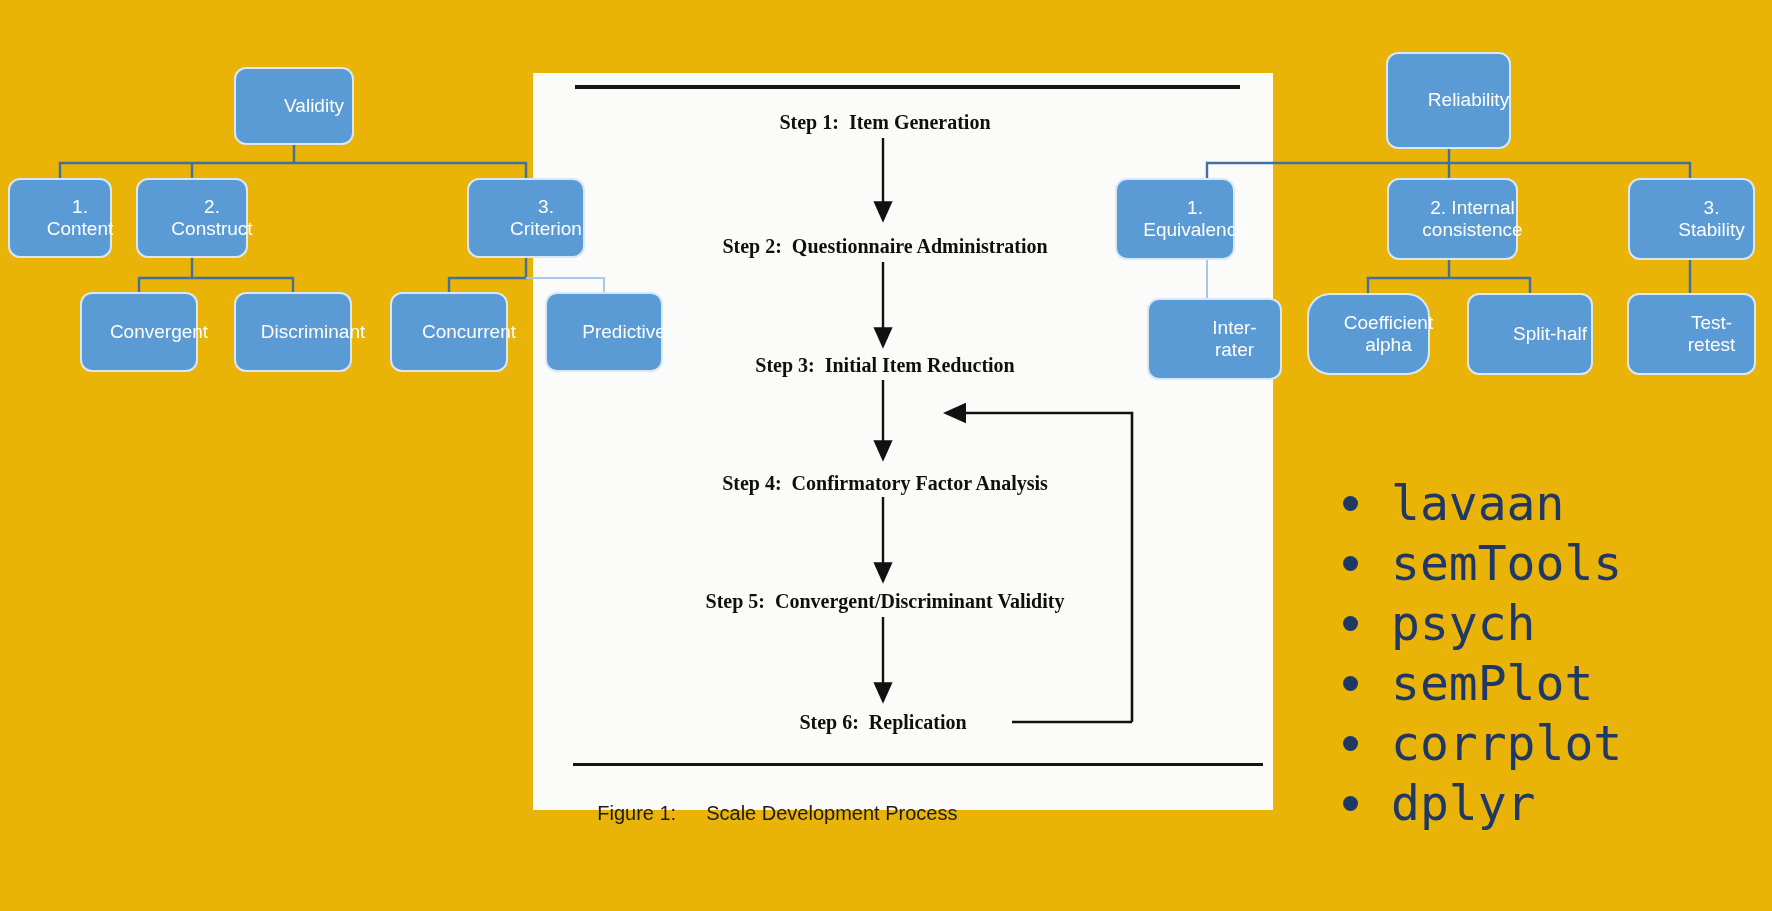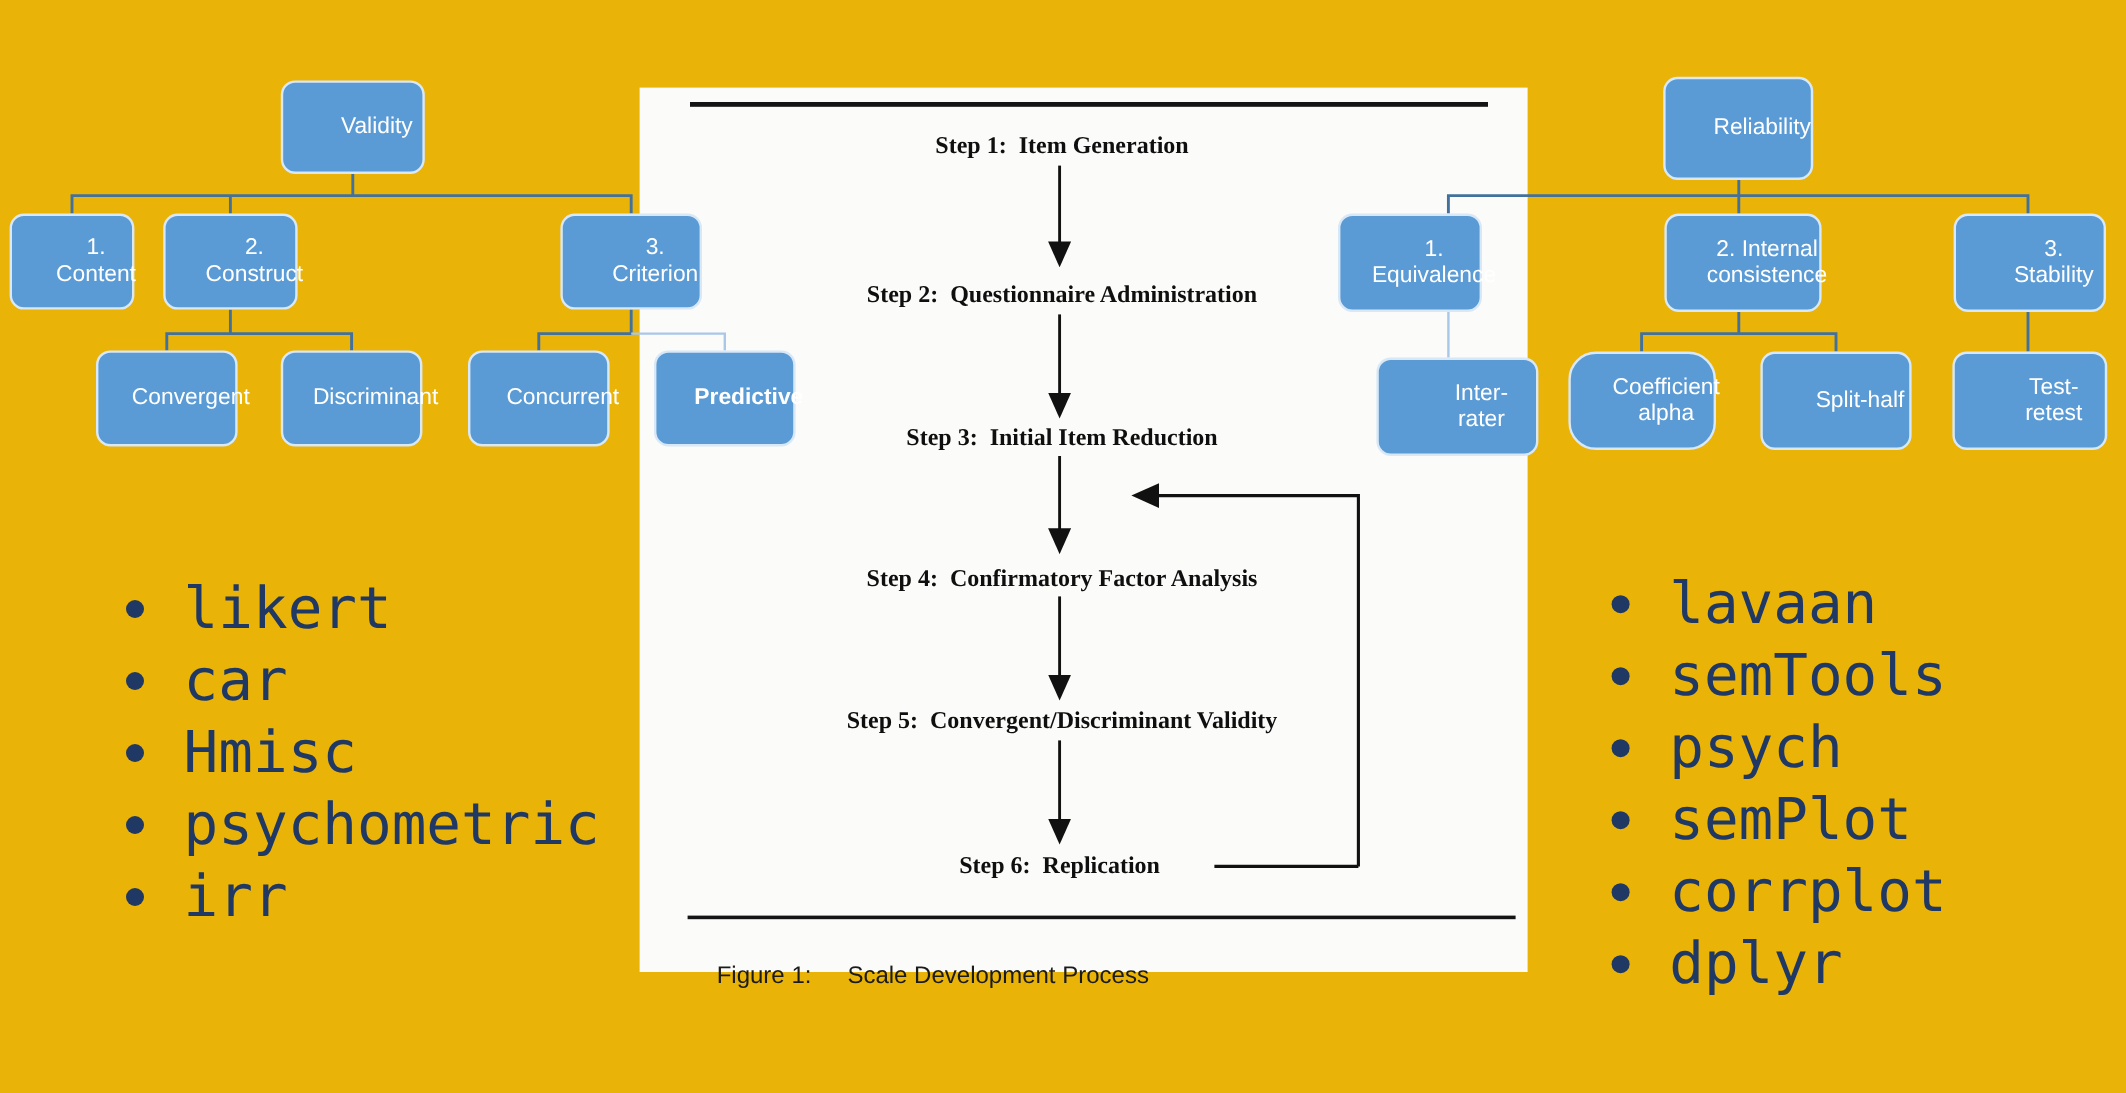--- a/index.html
+++ b/index.html
@@ -95,53 +95,31 @@
     </g>
   </svg>
 
   <div class="node" style="left:234px;top:67px;width:120px;height:78px;">Validity</div>
   <div class="node" style="left:8px;top:178px;width:104px;height:80px;">1. Content</div>
   <div class="node" style="left:136px;top:178px;width:112px;height:80px;">2. Construct</div>
   <div class="node" style="left:467px;top:178px;width:118px;height:80px;">3. Criterion</div>
   <div class="node" style="left:80px;top:292px;width:118px;height:80px;">Convergent</div>
   <div class="node" style="left:234px;top:292px;width:118px;height:80px;">Discriminant</div>
   <div class="node" style="left:390px;top:292px;width:118px;height:80px;">Concurrent</div>
-  <div class="node" style="left:545px;top:292px;width:118px;height:80px;font-weight:bold;">Predictive</div>
+  <div class="node" style="left:545px;top:292px;width:118px;height:80px;">Predictive</div>
 
-  <div class="node" style="left:1386px;top:64px;width:125px;height:86px;">Reliability</div>
+  <div class="node" style="left:1386px;top:52px;width:125px;height:97px;">Reliability</div>
   <div class="node" style="left:1115px;top:178px;width:120px;height:82px;">1. Equivalence</div>
   <div class="node" style="left:1387px;top:178px;width:131px;height:82px;">2. Internal consistence</div>
   <div class="node" style="left:1628px;top:178px;width:127px;height:82px;">3. Stability</div>
   <div class="node" style="left:1147px;top:298px;width:135px;height:82px;">Inter-rater</div>
   <div class="node" style="left:1307px;top:293px;width:123px;height:82px;border-radius:23px;">Coefficient alpha</div>
   <div class="node" style="left:1467px;top:293px;width:126px;height:82px;">Split-half</div>
   <div class="node" style="left:1627px;top:293px;width:129px;height:82px;">Test-retest</div>
 
-  <div class="pkg-list" style="left:105px;top:477px;">
-    <div class="pkg-item">
-        <span class="pkg-bullet"></span>
-        <span>likert</span>
-      </div>
-    <div class="pkg-item">
-        <span class="pkg-bullet"></span>
-        <span>car</span>
-      </div>
-    <div class="pkg-item">
-        <span class="pkg-bullet"></span>
-        <span>Hmisc</span>
-      </div>
-    <div class="pkg-item">
-        <span class="pkg-bullet"></span>
-        <span>psychometric</span>
-      </div>
-    <div class="pkg-item">
-        <span class="pkg-bullet"></span>
-        <span>irr</span>
-      </div>
-  </div>
 
   <div class="pkg-list" style="left:1343px;top:473px;">
     <div class="pkg-item">
         <span class="pkg-bullet"></span>
         <span>lavaan</span>
       </div>
     <div class="pkg-item">
         <span class="pkg-bullet"></span>
         <span>semTools</span>
       </div>

